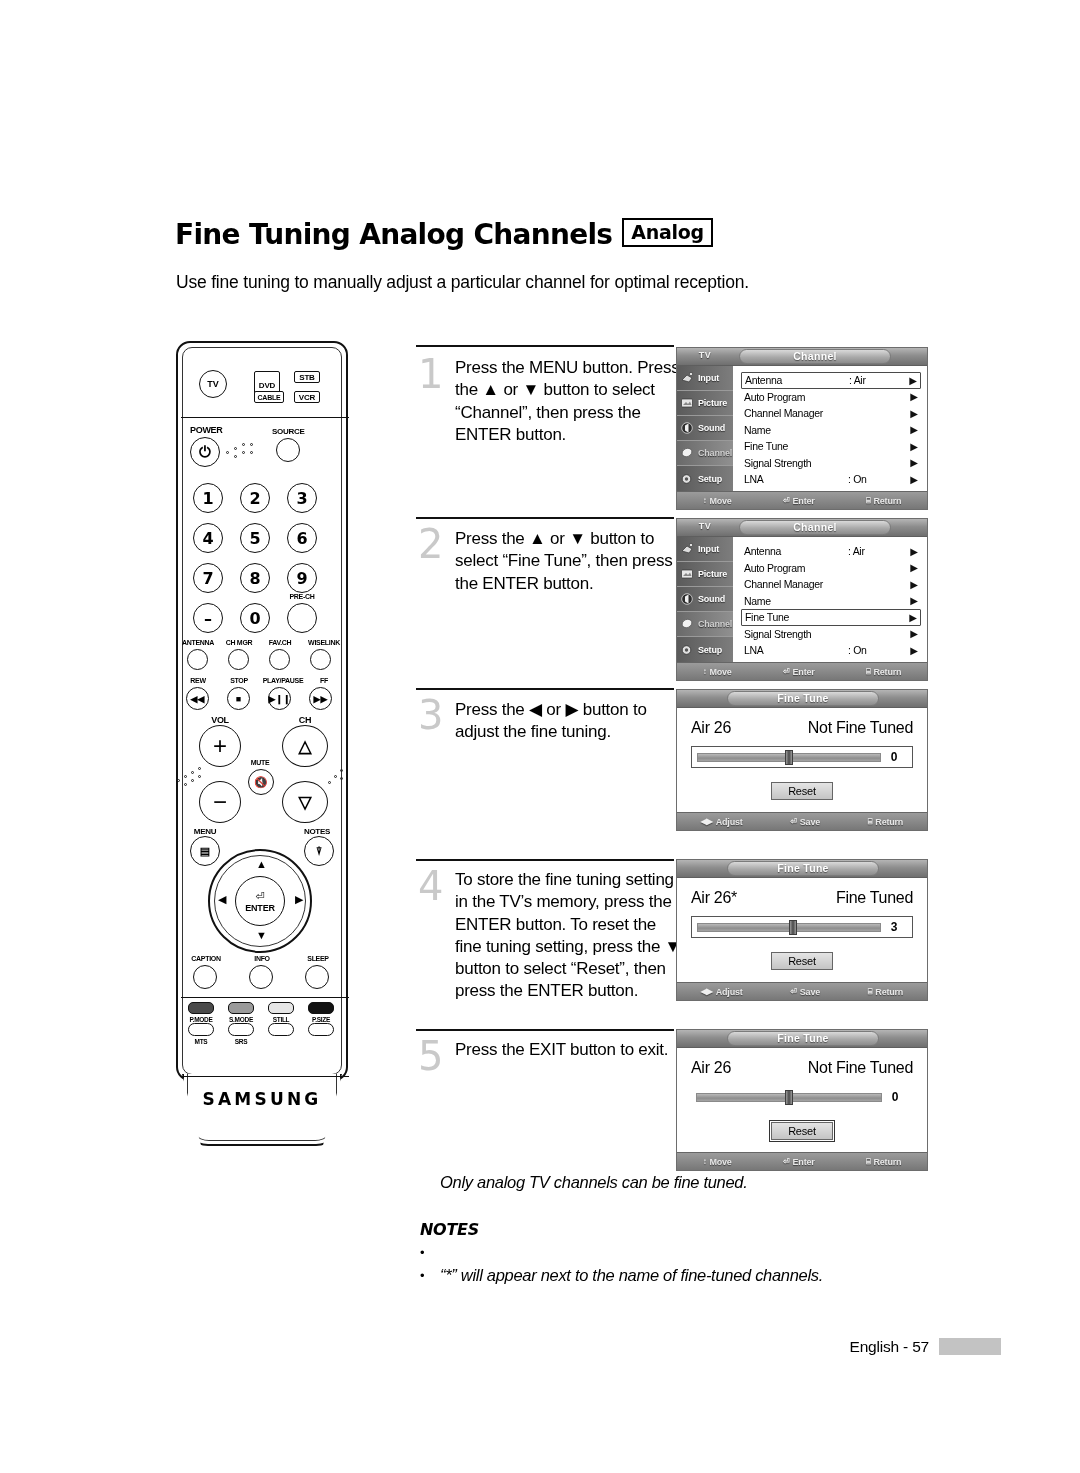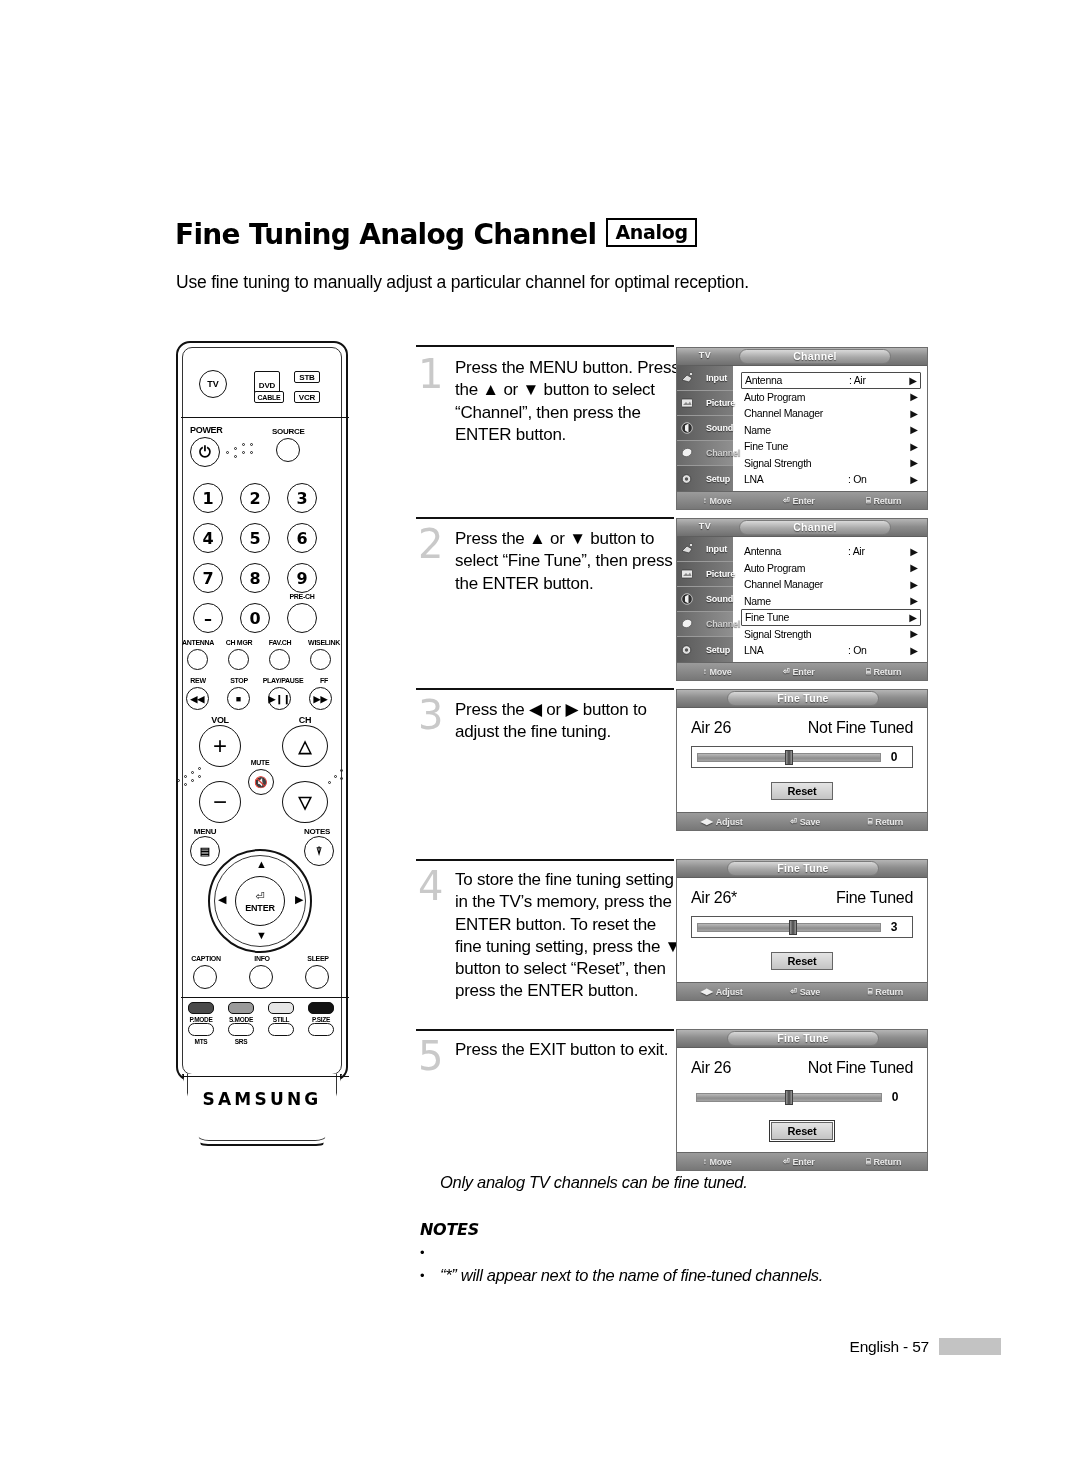--- a/index.html
+++ b/index.html
@@ -262,21 +262,21 @@
   }
   .osd-side {
     width: 56px;
     background: linear-gradient(to right, #5b5b5b, #7d7d7d);
     flex: none;
   }
   .osd-side-item {
     height: 25px;
     display: flex;
     align-items: center;
-    gap: 11px;
+    gap: 3px;
     padding-left: 3px;
     border-bottom: 1px solid #9a9a9a;
     box-sizing: border-box;
   }
   .osd-side-item:last-child { border-bottom: none; }
   .osd-side-item .lbl {
     color: #ffffff;
     font-size: 9px;
     font-weight: bold;
     letter-spacing: -0.2px;
@@ -370,21 +370,20 @@
     width: 26px;
     text-align: center;
     font-size: 12px;
     font-weight: 600;
   }
   .ft-reset-wrap {
     display: flex;
     justify-content: center;
     margin-top: 14px;
     margin-bottom: 6px;
-    font-weight: bold;
   }
   .ft-reset {
     background: linear-gradient(to bottom, #e4e4e4, #c4c4c4);
     border: 1.3px solid #666;
     padding: 2px 16px;
     font-size: 11px;
     letter-spacing: -0.2px;
   }
   .ft-reset.sel {
     outline: 1.5px solid #333;
@@ -426,21 +425,21 @@
     position: absolute;
     right: 79px; top: 1338px;
     width: 62px; height: 17px;
     background: #c3c3c3;
   }
 </style>
 </head>
 <body>
 
 <div class="page-title">
-  <span>Fine Tuning Analog Channel</span><span class="analog-badge">Analog</span>
+  <span>Fine Tuning Analog Channels</span><span class="analog-badge">Analog</span>
 </div>
 <div class="page-subtitle">Use fine tuning to manually adjust a particular channel for optimal reception.</div>
 
 <div class="remote-wrap">
   <div class="remote-body"></div>
   <div class="remote-foot"></div>
 
   <div class="hline" style="top:76px;"></div>
   <div class="btn-round" style="left:23px; top:29px; width:28px; height:28px; font-size:9px;">TV</div>
   <div class="btn-rect" style="left:78px; top:30px; width:26px; height:28px;">DVD</div>

